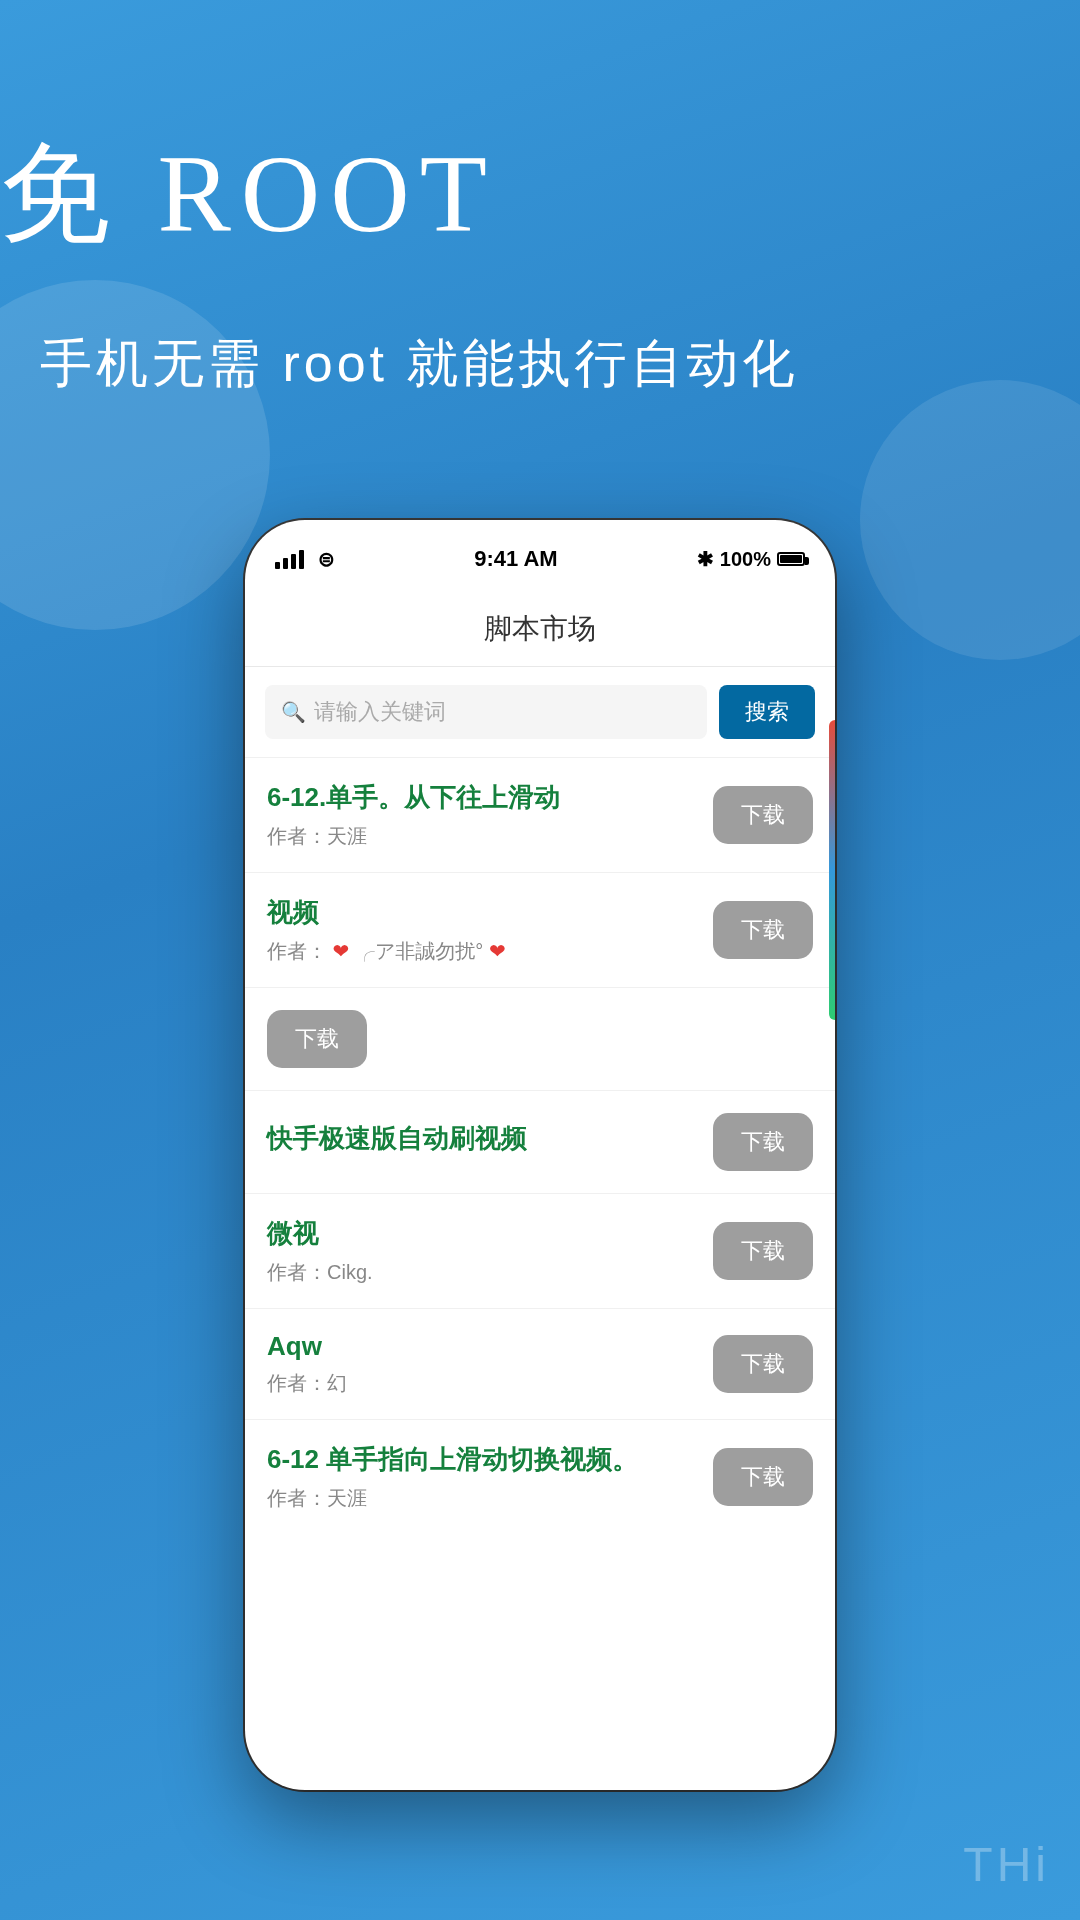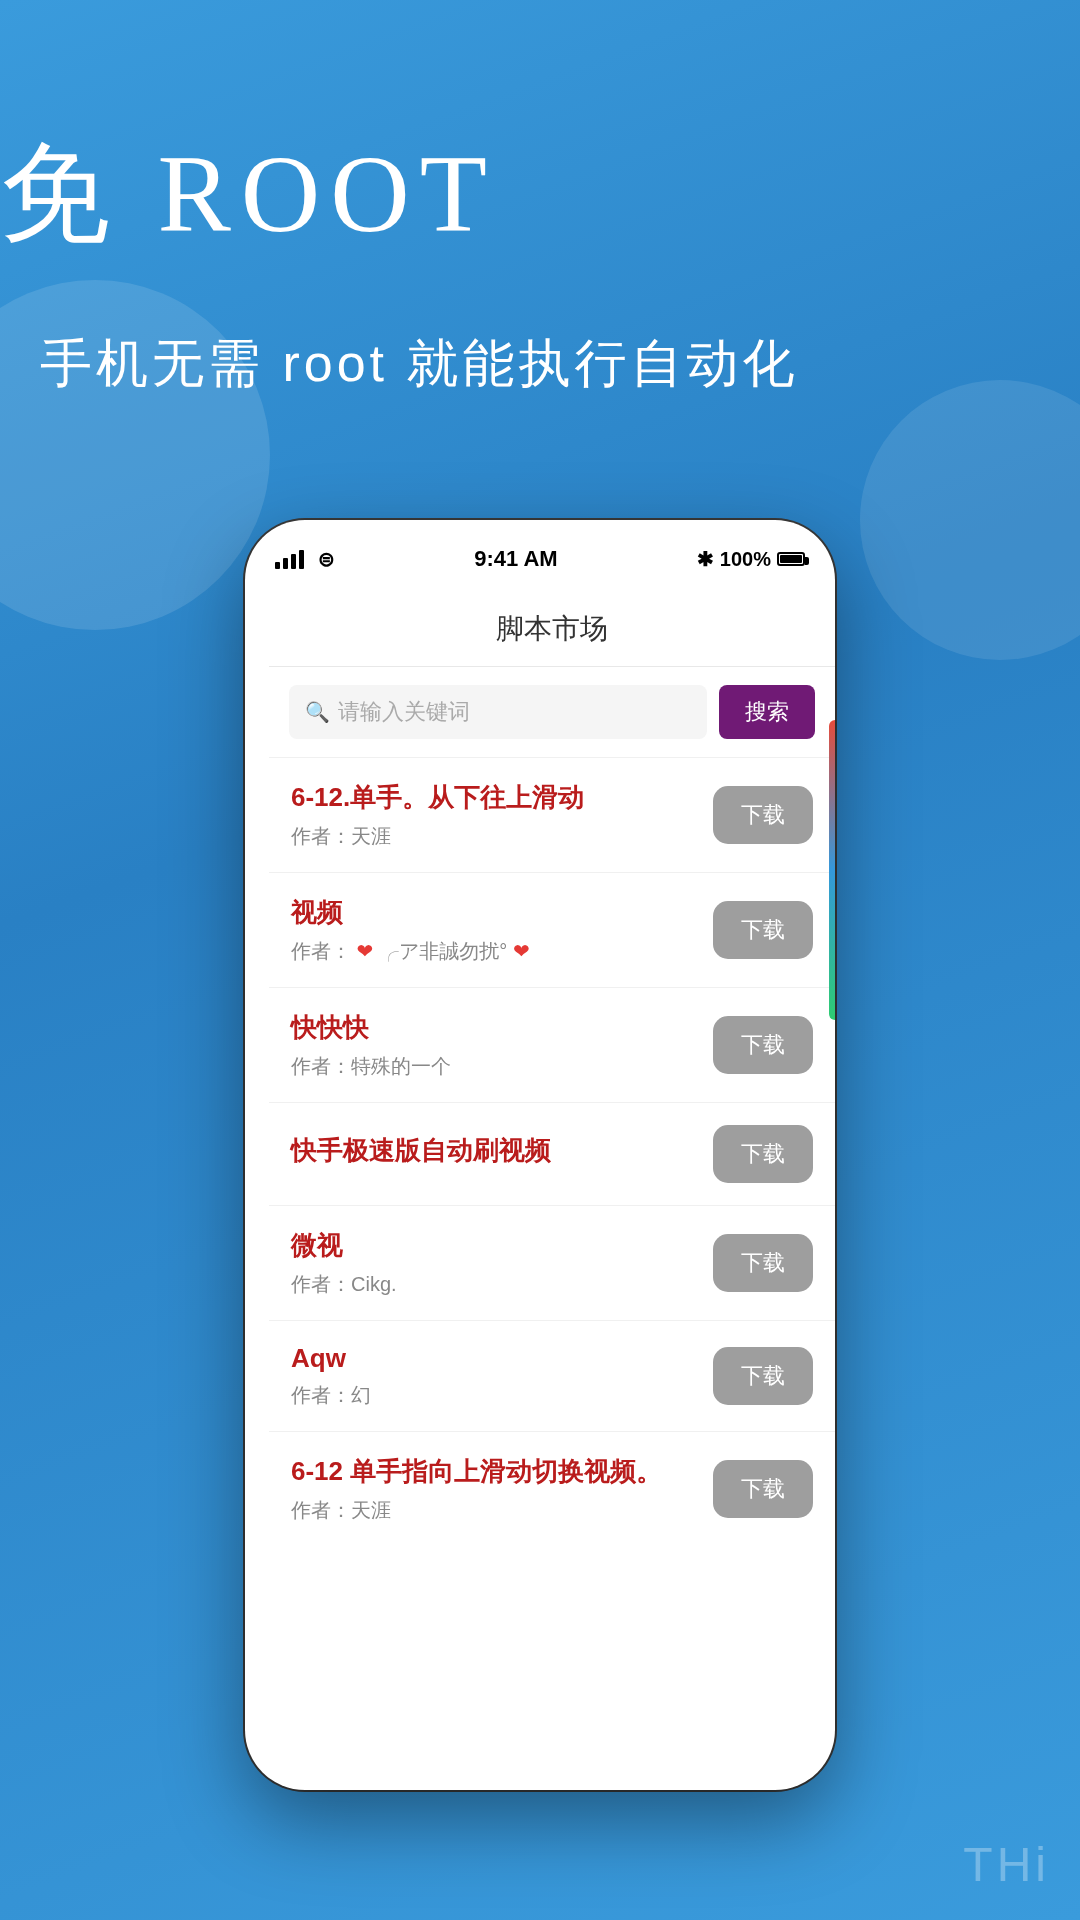--- a/index.html
+++ b/index.html
@@ -105,21 +105,20 @@
       align-items: center;
       gap: 6px;
       font-size: 20px;
       color: #000;
     }
 
     
     .app-content {
       background: #ffffff;
       min-height: 1200px;
-      padding-left: 24px;
     }
 
     .app-header {
       background: #ffffff;
       text-align: center;
       padding: 20px 0 18px 0;
       font-size: 28px;
       color: #333;
       border-bottom: 1px solid #e8e8e8;
       font-weight: 400;
@@ -147,21 +146,21 @@
       color: #aaa;
       font-size: 20px;
     }
 
     .search-placeholder {
       color: #aaa;
       font-size: 22px;
     }
 
     .search-btn {
-      background: #701a75;
+      background: #0369a1;
       color: #fff;
       border: none;
       border-radius: 8px;
       padding: 12px 26px;
       font-size: 22px;
       cursor: pointer;
     }
 
     
     .script-list {
@@ -176,21 +175,21 @@
       border-bottom: 1px solid #f0f0f0;
     }
 
     .script-info {
       flex: 1;
     }
 
     .script-name {
       font-size: 26px;
       font-weight: 600;
-      color: #b91c1c;
+      color: #15803d;
       margin-bottom: 8px;
     }
 
     .script-author {
       font-size: 20px;
       color: #888;
     }
 
     .download-btn {
       background: #9e9e9e;
@@ -319,24 +318,20 @@
               <span>作者：</span>
               <span class="heart-icon">❤</span>
               <span> ╭ア非誠勿扰°</span>
               <span class="heart-icon">❤</span>
             </div>
           </div>
           <button class="download-btn">下载</button>
         </li>
 
         <li class="script-item">
-          <div class="script-info">
-            <div class="script-name">快快快</div>
-            <div class="script-author">作者：特殊的一个</div>
-          </div>
           <button class="download-btn">下载</button>
         </li>
 
         <li class="script-item">
           <div class="script-info">
             <div class="script-name">快手极速版自动刷视频</div>
           </div>
           <button class="download-btn">下载</button>
         </li>
 

